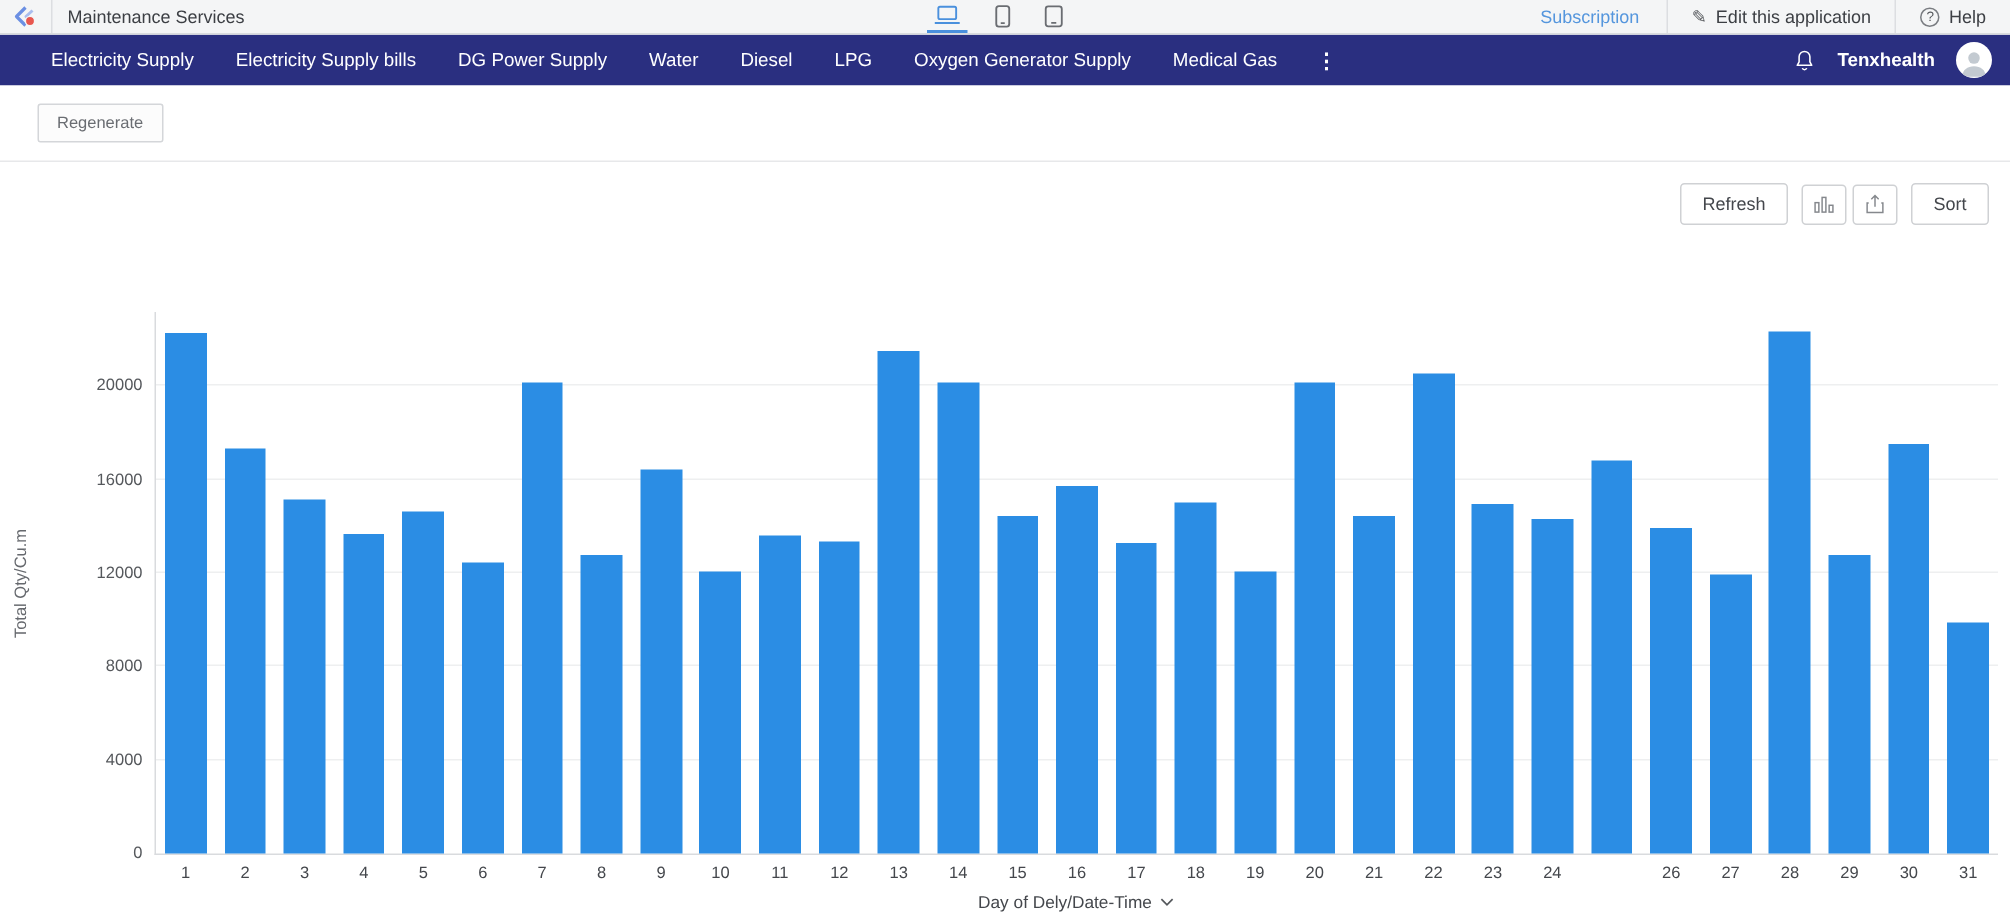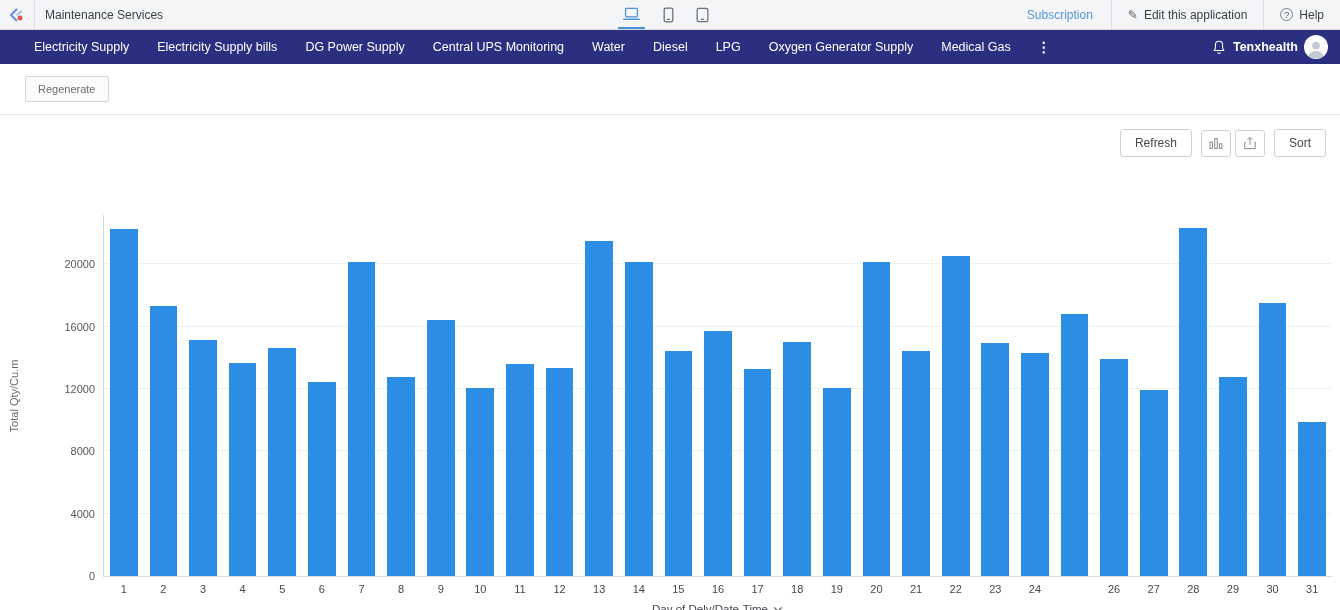--- a/index.html
+++ b/index.html
@@ -1,20 +1,20 @@
 <!DOCTYPE html>
 <html><head>
 <meta charset="utf-8">
 <style>
   * { margin:0; padding:0; box-sizing:border-box; }
   html,body { width:1340px; height:610px; overflow:hidden; }
   body { font-family:"Liberation Sans", sans-serif; background:#fff; }
 
   
-  .topbar { height:30px; background:#f4f5f6; border-bottom:1px solid #d9dbde;
+  .topbar { height:23px; background:#f4f5f6; border-bottom:1px solid #d9dbde;
             display:flex; align-items:center; position:relative; }
   .topbar-left { display:flex; align-items:center; height:100%; }
   .logo-wrap { width:34px; display:flex; justify-content:center; align-items:center; }
   .topbar-divider { width:1px; height:100%; background:#dcdee1; }
   .app-title { font-size:12px; color:#3c3f44; padding-left:10px; }
   .device-switch { position:absolute; left:618px; top:0; height:100%; display:flex; align-items:stretch; gap:14px; }
   .device { display:flex; align-items:center; padding:0 4px; color:#6a6d72; }
   .device.active { color:#4a90dd; border-bottom:2px solid #4a90dd; }
   .topbar-right { margin-left:auto; display:flex; align-items:center; height:100%;text-align:right; }
   .subscription { font-size:12px; color:#5596dd; padding:0 18px; cursor:pointer; }
@@ -24,21 +24,21 @@
   .qmark { width:13px; height:13px; border:1px solid #7a7d82; border-radius:50%;
            font-size:9px; color:#55585c; display:inline-flex; align-items:center; justify-content:center; }
 
   
   .navbar { height:34px; background:#2a2f80; display:flex; align-items:stretch; padding-left:20px; }
   .nav-tab { color:#fff; font-size:12.5px; display:flex; align-items:center;
              padding:0 14px; white-space:nowrap; cursor:pointer; }
   .nav-tab.active { background:#fff; color:#33363b; }
   .nav-more { color:#fff; font-size:14px; font-weight:bold; display:flex; align-items:center;
               padding:0 12px; cursor:pointer; }
-  .nav-right { margin-left:auto; display:flex; align-items:center; gap:6px; padding-right:12px; }
+  .nav-right { margin-left:auto; display:flex; align-items:center; gap:14px; padding-right:12px; }
   .bell { display:flex; align-items:center; cursor:pointer; }
   .nav-user { color:#fff; font-size:12.5px; font-weight:bold; }
   .avatar { width:24px; height:24px; border-radius:50%; background:#fff; overflow:hidden;
             display:flex; align-items:flex-end; justify-content:center; cursor:pointer; }
 
   
   .titlebar { height:51px; background:#fff; border-bottom:1px solid #e7e8ea;
               display:flex; align-items:center; padding-left:25px; gap:16px; }
   .page-title { font-size:19px; color:#8a8d92; font-weight:400; }
   .regenerate-btn { font-size:11px; color:#6a6d72; background:#fcfcfc; border:1px solid #d4d6d9;
@@ -124,21 +124,20 @@
       <span class="qmark">?</span>
       <span>Help</span>
     </span>
   </div>
 </div>
 
 <div class="navbar">
   <span class="nav-tab">Electricity Supply</span>
   <span class="nav-tab">Electricity Supply bills</span>
   <span class="nav-tab">DG Power Supply</span>
-  <span class="nav-tab">Central UPS Monitoring</span>
   <span class="nav-tab">Water</span>
   <span class="nav-tab">Diesel</span>
   <span class="nav-tab">LPG</span>
   <span class="nav-tab">Oxygen Generator Supply</span>
   <span class="nav-tab">Medical Gas</span>
   <span class="nav-more">⋮</span>
 
   <div class="nav-right">
     <span class="bell">
       <svg width="16" height="17" viewBox="0 0 24 26">

